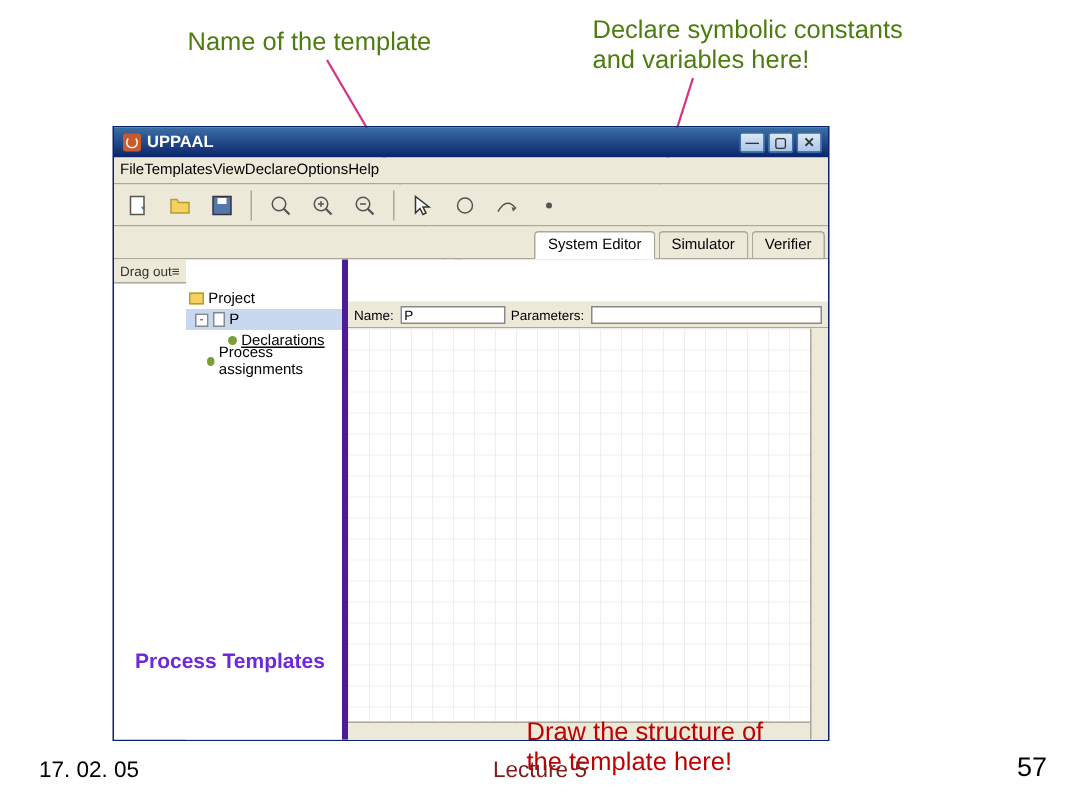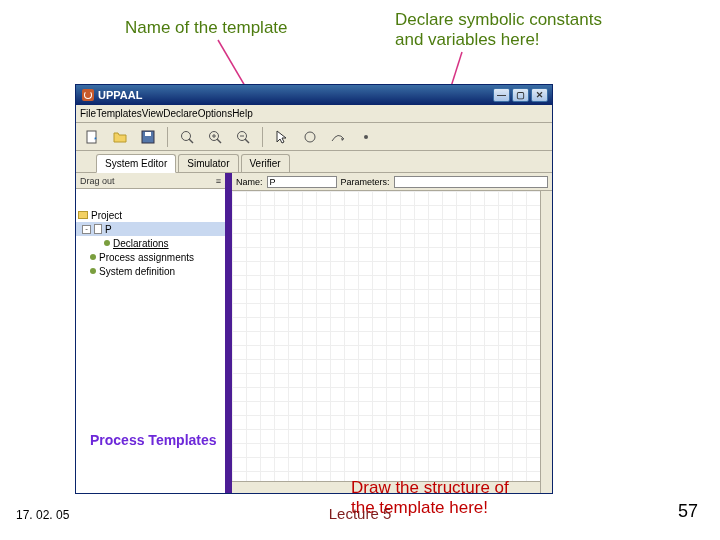--- a/index.html
+++ b/index.html
@@ -74,42 +74,43 @@
     border: 1px solid transparent;
     font-size: 13px;
   }
   .tbtn svg { width:16px;height:16px; }
   .tsep { width:1px; height:20px; background:#aca899; margin:0 3px;}
   .tabs {
     height: 22px;
     background: #ece9d8;
     display: flex; align-items: flex-end;
     font-size: 10px;
-    padding: 0 20px;
-    border-bottom: 1px solid #aca899;
+    padding: 0 0;
+    border-bottom: 1px solid #aca899;
+    justify-content: flex-end;
   }
   .tab {
     padding: 3px 8px;
     border: 1px solid #aca899;
     border-bottom: none;
     background: #ece9d8;
     margin-right: 2px;
     border-radius: 3px 3px 0 0;
     position: relative;
   }
   .tab.active { background: #fff; top:1px; border-bottom:1px solid #fff;}
   .workarea {
     display: flex;
     height: calc(100% - 20px - 18px - 28px - 22px);
     background: #fff;
   }
   .sidepane {
     width: 156px;
-    border-right: 7px solid #4c1d95;
-    display: flex; flex-direction: column;
+    border-right: 4px solid #4c1d95;
+    display: flex; flex-direction: row;
   }
   .dragout {
     height: 16px;
     background: #ece9d8;
     border-bottom: 1px solid #aca899;
     font-size: 9px;
     display:flex;align-items:center;padding:0 4px;color:#333;
     justify-content: space-between;
   }
   .tree {
@@ -129,21 +130,21 @@
   .tfolder { width:10px;height:8px;background:#f3d163;border:1px solid #b89a2f;}
   .tpage { width:8px;height:10px;background:#fff;border:1px solid #888;}
   .tnode.sel { background:#c8d8f0;}
   .editpane { flex:1; display:flex; flex-direction:column; }
   .fieldbar {
     height: 18px;
     background: #ece9d8;
     border-bottom: 1px solid #aca899;
     display:flex;align-items:center;
     font-size: 9px;
-    padding: 0 4px; gap:4px;
+    padding: 0 4px; gap:4px;margin-top:28px;
   }
   .fieldbar input {
     font-size: 9px;
     height: 12px;
     border: 1px solid #888;
     background:#fff;
     padding: 0 2px;
   }
   .canvas {
     flex:1;
@@ -154,21 +155,21 @@
     background-size: 14px 14px;
     position:relative;
   }
   .canvas-scroll {
     position:absolute;right:0;top:0;bottom:0;width:12px;background:#ece9d8;border-left:1px solid #aca899;
   }
   .canvas-hscroll {
     position:absolute;left:0;right:12px;bottom:0;height:12px;background:#ece9d8;border-top:1px solid #aca899;
   }
   .footer-date {
-    position:absolute;left:16px;bottom:18px;font-size:12px;color:#000;
+    position:absolute;left:26px;bottom:18px;font-size:15px;color:#000;
   }
   .footer-lec {
     position:absolute;left:50%;bottom:18px;transform:translateX(-50%);font-size:15px;color:#7f1d1d;
   }
   .footer-page {
     position:absolute;right:22px;bottom:18px;font-size:18px;color:#000;
   }
   .caption {
     position:absolute;left:90px;top:432px;font-size:14px;font-weight:bold;color:#6d28d9;
   }
@@ -294,24 +295,20 @@
             <span>P</span>
           </div>
         <div class="tnode" style="padding-left:28px;text-decoration:underline;">
             <span class="tdot"></span>
             <span>Declarations</span>
           </div>
         <div class="tnode" style="padding-left:14px;">
             <span class="tdot"></span>
             <span>Process assignments</span>
           </div>
-        <div class="tnode" style="padding-left:14px;">
-            <span class="tdot"></span>
-            <span>System definition</span>
-          </div>
       </div>
     </div>
     <div class="editpane">
       <div class="fieldbar">
         <span>Name:</span>
         <input style="width: 70px;" value="P">
         <span>Parameters:</span>
         <input style="flex: 1 1 0%;" value="">
       </div>
       <div class="canvas">

